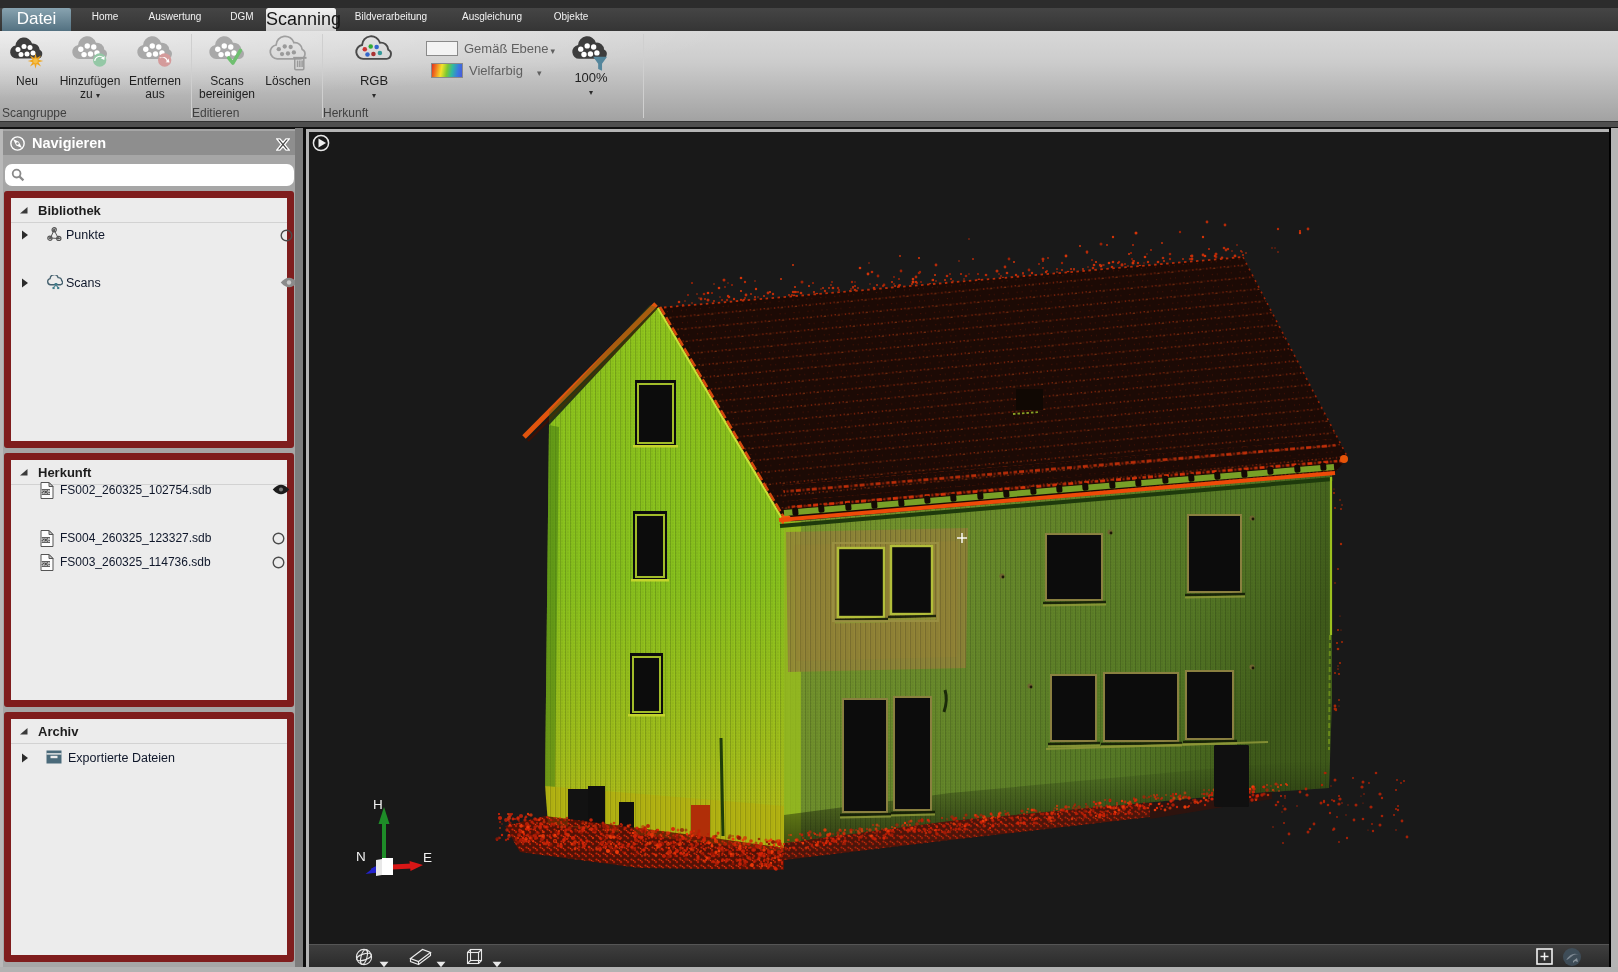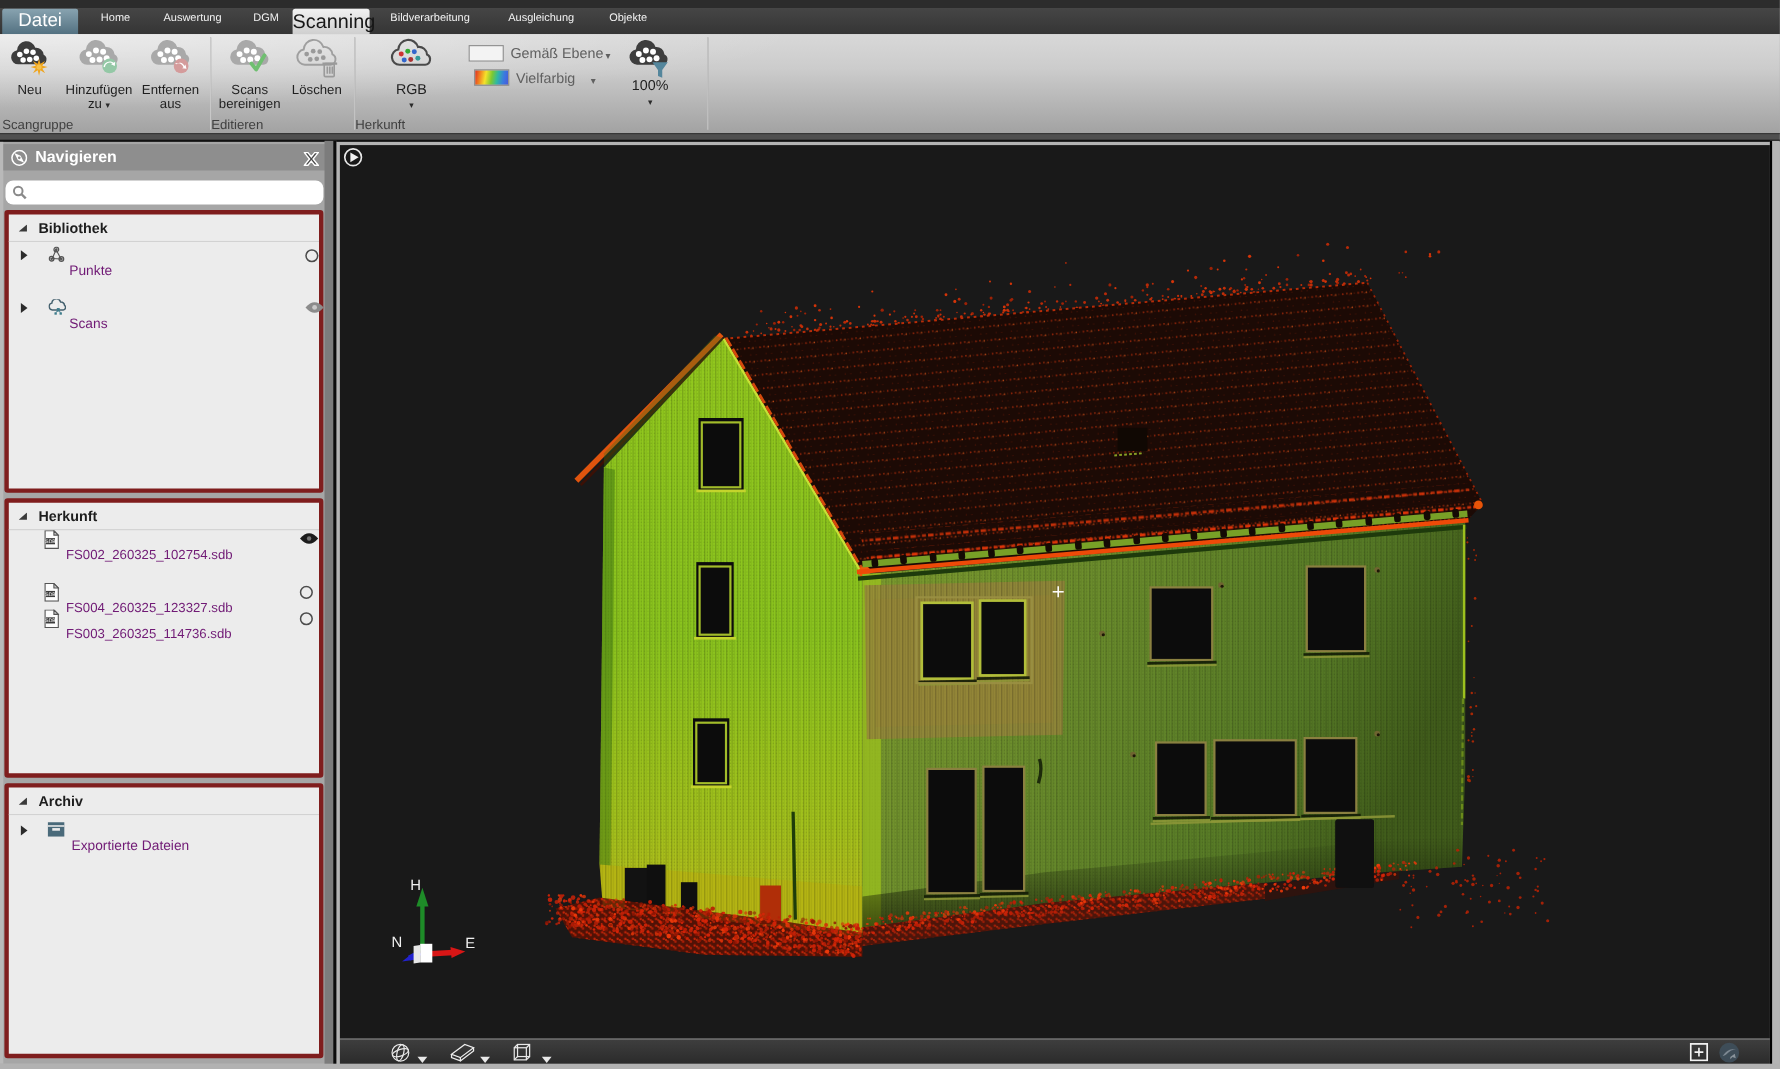--- a/index.html
+++ b/index.html
@@ -21,27 +21,27 @@
 .sw{width:32px;height:15px;border:1px solid #8a8a8a;display:inline-block}
 .swlab{font-size:13px;color:#606060;margin-left:6px}
 .swdd{font-size:9px;color:#606060;margin-left:2px}
 #midstrip{position:absolute;left:0;top:121px;width:1618px;height:8px;background:#4f4f4f;border-top:1px solid #333;border-bottom:2px solid #111}
 #lpanel{position:absolute;left:0;top:129px;width:296px;height:838px;background:#a6a6a6;border-left:3px solid #b9b9b9}
 #phead{position:absolute;left:0;top:2px;width:293px;height:24px;background:#8e8e8e;display:flex;align-items:center}
 #phead>svg{margin-left:7px}
 #phead>span{color:#fff;font-weight:bold;font-size:14.5px;margin-left:7px}
 #pclose{position:absolute;right:6px;top:7px;line-height:0}#pclose svg{display:block}
 #psearch{position:absolute;left:2px;top:35px;width:289px;height:22px;background:#fff;border-radius:7px;display:flex;align-items:center;padding-left:6px}
-.pbox{position:absolute;left:1px;width:290px;background:#ececec;border:4px solid #7f1d1d;border-radius:3px}
+.pbox{position:absolute;left:1px;width:290px;background:#ececec;border:7px solid #7f1d1d;border-radius:3px}
 .phdr{height:25px;border-bottom:1px solid #d2d2d2;font-weight:bold;font-size:13px;color:#1d1d1d;line-height:25px;padding-left:27px;position:relative}
 .pexp{position:absolute;left:9px;top:9px;line-height:0}.pexp svg{display:block}
 .trow{position:absolute;left:0;width:290px;height:24px}
 .texp{position:absolute;left:10px;top:7px;line-height:0}.texp svg{display:block}
 .tico{position:absolute;left:36px;top:4px;line-height:0}.tico svg{display:block}
-.tlab{position:absolute;left:55px;top:19px;color:#701a75}
+.tlab{position:absolute;left:55px;top:5px;color:#0f172a}
 .tright{position:absolute;left:269px;top:6px;line-height:0}.tright svg{display:block}
 #splitter{position:absolute;left:295px;top:128px;width:11px;height:844px;background:#7c7c7c;border-right:3px solid #0d0d0d}
 #vframe{position:absolute;left:306px;top:129px;width:1305px;height:843px;background:#b4b4b4}
 #rightframe{position:absolute;left:1609px;top:128px;width:9px;height:844px;background:#b4b4b4;border-left:2px solid #000}
 #botframe{position:absolute;left:0;top:967px;width:1618px;height:5px;background:#b2b2b2}
 #viewport{position:absolute;left:309px;top:132px;width:1302px;height:812px;background:#1d1d1d}
 #vtoolbar{position:absolute;left:309px;top:944px;width:1302px;height:24px;background:linear-gradient(#3e3e3e,#2a2a2a);border-top:1px solid #555}
 </style></head>
 <body>
 

